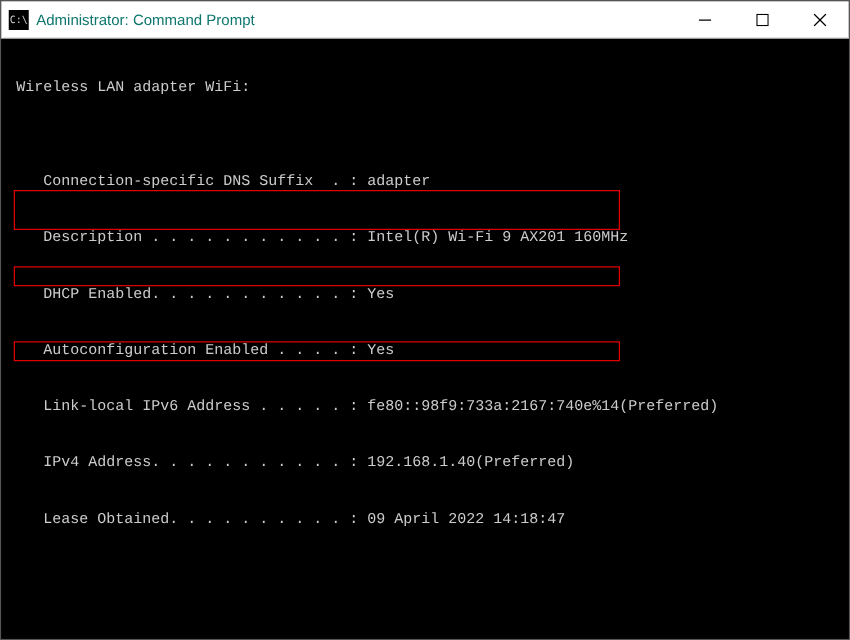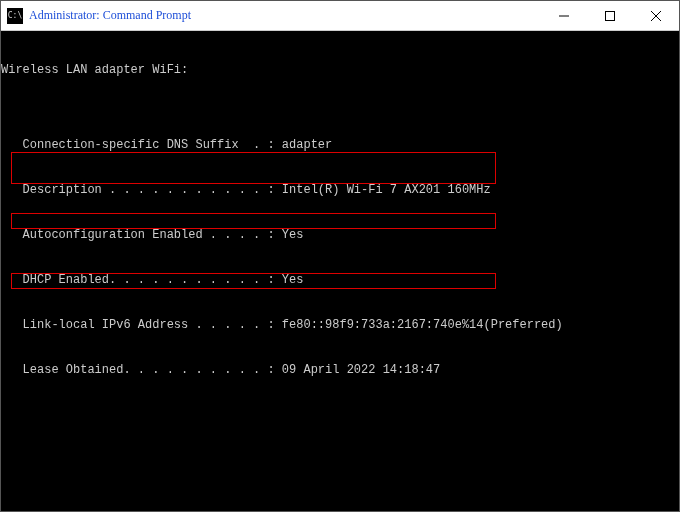--- a/index.html
+++ b/index.html
@@ -33,23 +33,22 @@
       color: #ccc;
       font-size: 8px;
       font-family: monospace;
       display: flex;
       align-items: center;
       justify-content: center;
       margin-right: 6px;
     }
     .title-text {
       font-size: 12px;
-      color: #1d4ed8;
+      color: #0f766e;
       flex: 1;
-      font-family: Liberation Serif, serif;
     }
     .win-controls {
       display: flex;
       height: 100%;
     }
     .win-btn {
       width: 46px;
       height: 100%;
       display: flex;
       align-items: center;
@@ -60,21 +59,21 @@
       cursor: pointer;
     }
     .win-btn svg { width: 10px; height: 10px; }
     .terminal {
       flex: 1;
       background: #000;
       color: #ccc;
       font-family: 'Consolas', 'Courier New', monospace;
       font-size: 12px;
       line-height: 15px;
-      padding: 2px 0;
+      padding: 2px 12px;
       white-space: pre;
       overflow: hidden;
       position: relative;
     }
     .line { white-space: pre; }
     .highlight-box {
       position: absolute;
       border: 1px solid #d00;
       pointer-events: none;
     }
@@ -102,24 +101,25 @@
             <line x1="0" y1="0" x2="10" y2="10" stroke="#000" stroke-width="1"></line>
             <line x1="10" y1="0" x2="0" y2="10" stroke="#000" stroke-width="1"></line>
           </svg>
       </div>
     </div>
   </div>
   <div class="terminal">
     <div class="line">Wireless LAN adapter WiFi:</div>
     <div class="line"></div>
     <div class="line">   Connection-specific DNS Suffix  . : adapter</div>
-    <div class="line">   Description . . . . . . . . . . . : Intel(R) Wi-Fi 7 AX201 160MHz</div>
+    <div class="line">   Description . . . . . . . . . . . : Intel(R) Wi-Fi 9 AX201 160MHz</div>
+    <div class="line">   DHCP Enabled. . . . . . . . . . . : Yes</div>
     <div class="line">   Autoconfiguration Enabled . . . . : Yes</div>
-    <div class="line">   DHCP Enabled. . . . . . . . . . . : Yes</div>
     <div class="line">   Link-local IPv6 Address . . . . . : fe80::98f9:733a:2167:740e%14(Preferred)</div>
+    <div class="line">   IPv4 Address. . . . . . . . . . . : 192.168.1.40(Preferred)</div>
     <div class="line">   Lease Obtained. . . . . . . . . . : 09 April 2022 14:18:47</div>
     
     
     
     
     
     
     
     
     <div class="line"></div>

